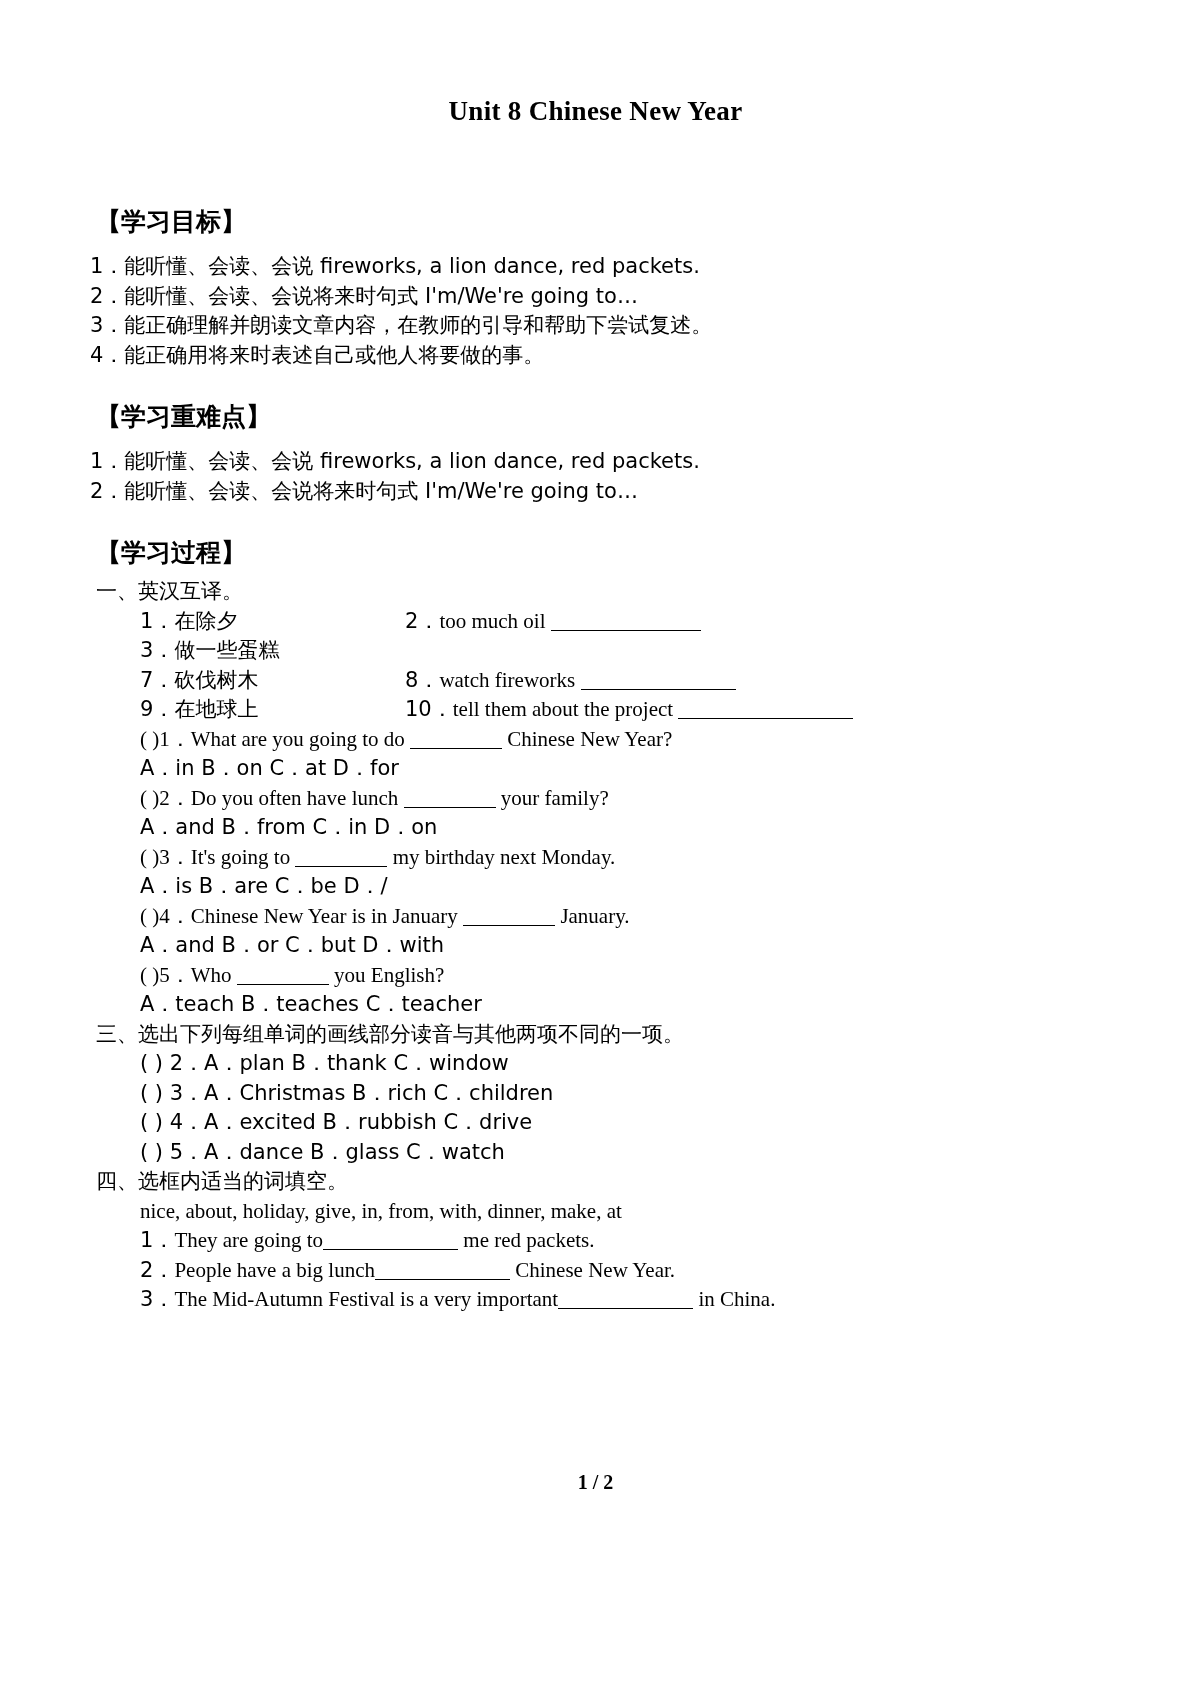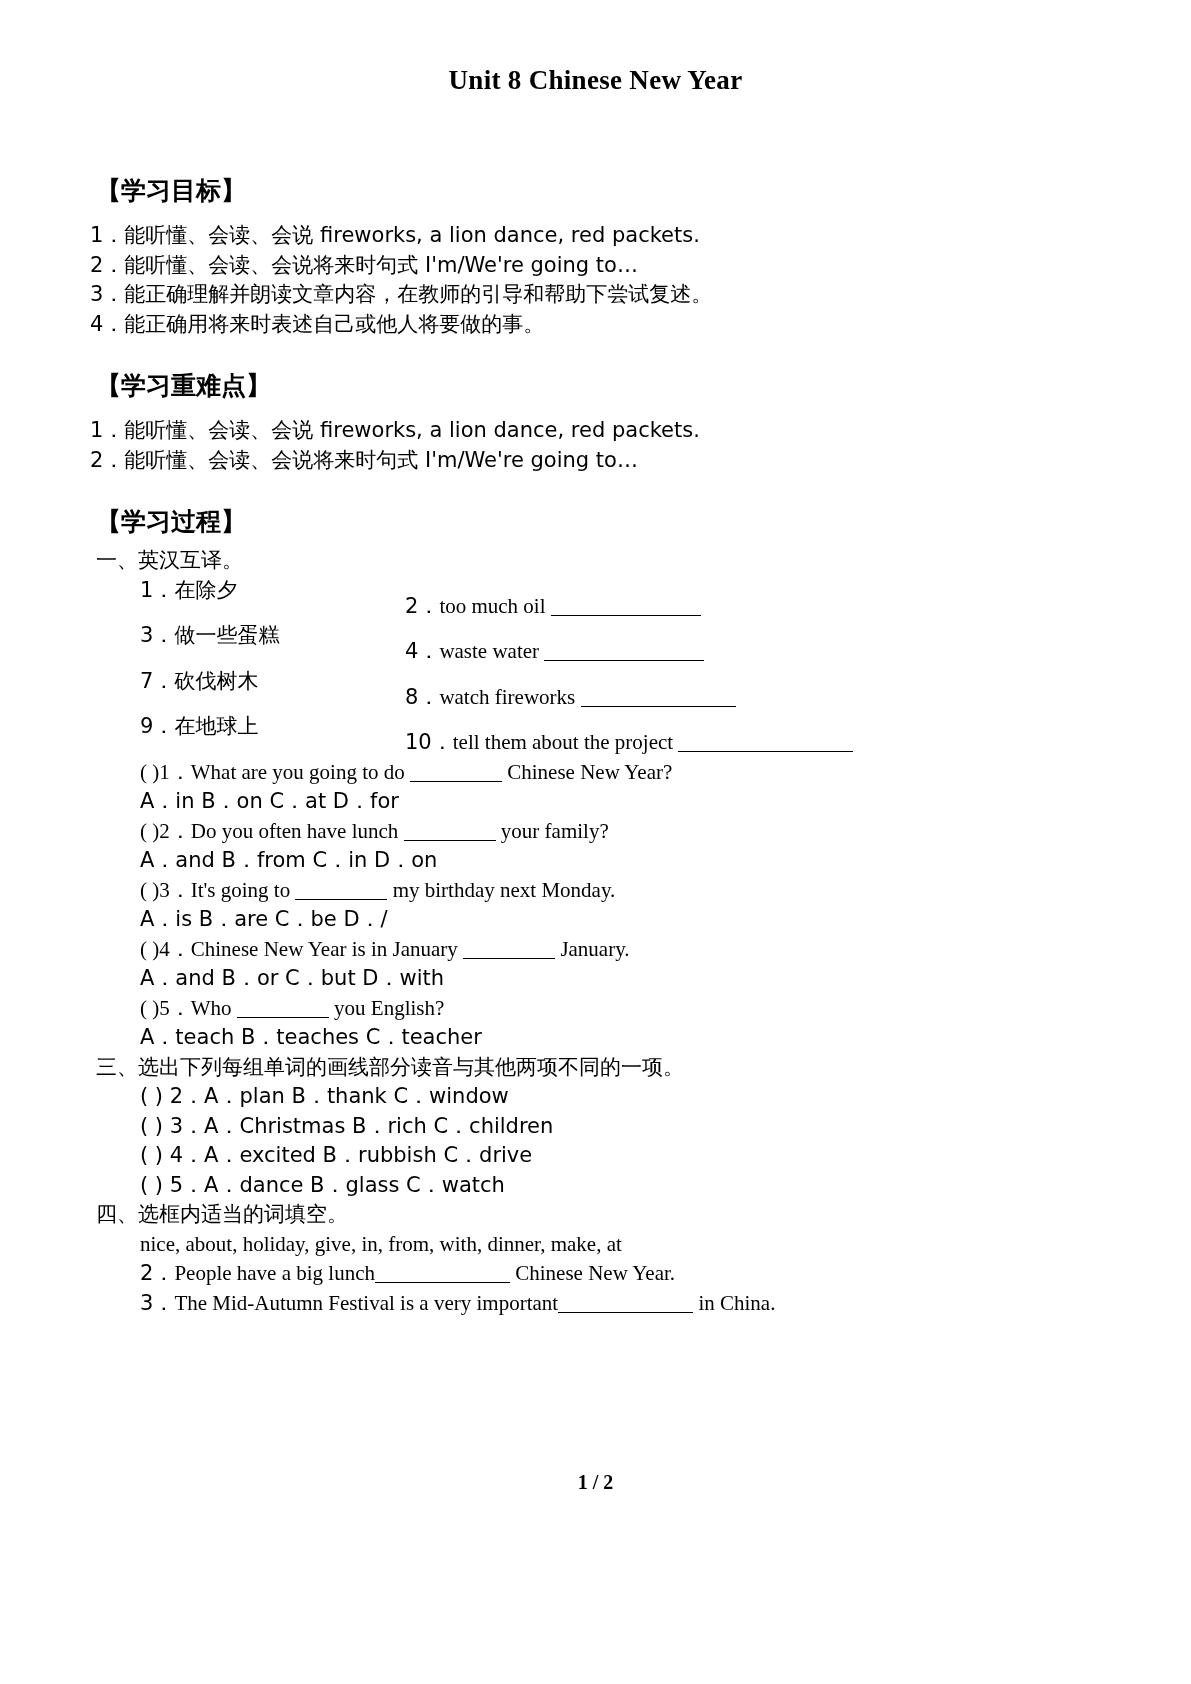--- a/index.html
+++ b/index.html
@@ -21,21 +21,21 @@
     height: 1684px;
     box-sizing: border-box;
     padding: 0;
   }
   .doc-title {
     text-align: center;
     font-size: 27px;
     font-weight: bold;
     letter-spacing: 0.3px;
     margin: 0;
-    padding-top: 65px;
+    padding-top: 96px;
     font-family: "Liberation Serif", "DejaVu Serif", serif;
   }
   .section-heading {
     font-size: 25px;
     font-weight: bold;
     margin: 0;
     padding-left: 96px;
     font-family: "DejaVu Sans", "Liberation Sans", sans-serif;
     letter-spacing: 0px;
   }
@@ -68,21 +68,21 @@
   .trans-grid {
     padding-left: 140px;
   }
   .trans-row {
     display: flex;
     font-size: 21px;
     line-height: 29.5px;
     white-space: nowrap;
   }
   .trans-left { width: 265px; flex: 0 0 265px; }
-  .trans-right { flex: 1 1 auto; margin-top: 16px; }
+  .trans-right { flex: 1 1 auto; }
   .blank {
     display: inline-block;
     border-bottom: 1.6px solid #000;
     height: 19px;
     vertical-align: -3px;
   }
   .b150 { width: 150px; }
   .b160 { width: 160px; }
   .b170 { width: 172px; }
   .b155 { width: 155px; }
@@ -145,21 +145,20 @@
   <div class="section-heading h-process cjk">【学习过程】</div>
 
   <div class="sec-num cjk tight">一、英汉互译。</div>
   <div class="trans-grid">
     <div class="trans-row">
       <div class="trans-left cjk"><span>1．</span><span>在除夕</span></div>
       <div class="trans-right"><span class="cjk">2．</span><span>too much oil</span> <span class="blank b150"></span></div>
     </div>
     <div class="trans-row">
       <div class="trans-left cjk"><span>3．</span><span>做一些蛋糕</span></div>
-      <div class="trans-right"><span class="cjk">4．</span><span>waste water</span> <span class="blank b160"></span></div>
     </div>
     <div class="trans-row">
       <div class="trans-left cjk"><span>7．</span><span>砍伐树木</span></div>
       <div class="trans-right"><span class="cjk">8．</span><span>watch fireworks</span> <span class="blank b155"></span></div>
     </div>
     <div class="trans-row">
       <div class="trans-left cjk"><span>9．</span><span>在地球上</span></div>
       <div class="trans-right"><span class="cjk">10．</span><span>tell them about the project</span> <span class="blank b175"></span></div>
     </div>
   </div>
@@ -181,19 +180,20 @@
   <div class="ph-list">
     <div class="ph-item cjk">(  ) 2．A．plan    B．thank    C．window</div>
     <div class="ph-item cjk">(  ) 3．A．Christmas B．rich     C．children</div>
     <div class="ph-item cjk">(  ) 4．A．excited  B．rubbish  C．drive</div>
     <div class="ph-item cjk">(  ) 5．A．dance   B．glass    C．watch</div>
   </div>
 
   <div class="sec-num cjk">四、选框内适当的词填空。</div>
   <div class="word-bank">nice, about, holiday, give, in, from, with, dinner, make, at</div>
   <div class="fill-list">
+    <div class="fill-item"><span class="cjk">1．</span><span>They are going to</span><span class="blank b-fill"></span><span> me red packets.</span></div>
     <div class="fill-item"><span class="cjk">2．</span><span>People have a big lunch</span><span class="blank b-fill"></span><span> Chinese New Year.</span></div>
     <div class="fill-item"><span class="cjk">3．</span><span>The Mid-Autumn Festival is a very important</span><span class="blank b-fill"></span><span> in China.</span></div>
   </div>
 
   <div class="footer">1 / 2</div>
 
 </div>
 
 </body></html>

